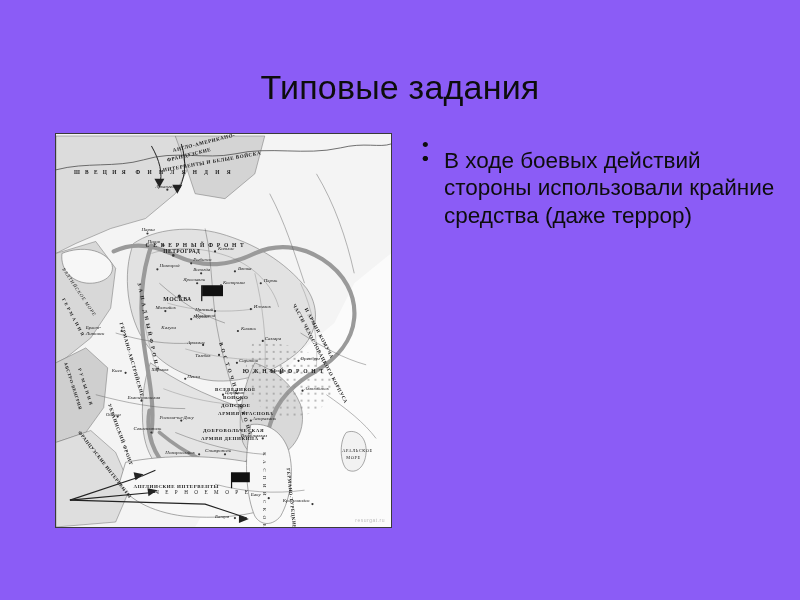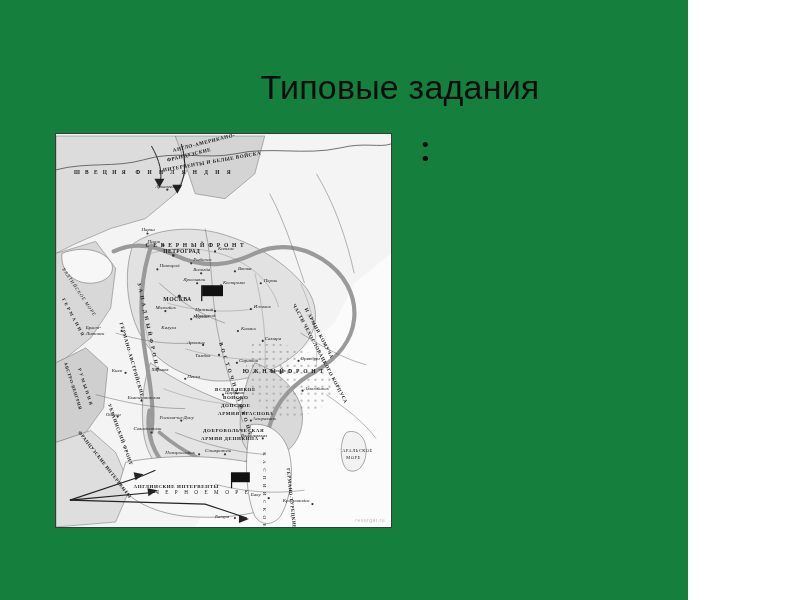--- a/index.html
+++ b/index.html
@@ -5,21 +5,21 @@
 <style>
   html,body{margin:0;padding:0;}
   body{
     width:800px;height:600px;
     background:#ffffff;
     font-family:"Liberation Sans", sans-serif;
     color:#000000;
     overflow:hidden;
     position:relative;
   }
-  .slide{position:relative;width:688px;height:600px;background:#15803d;}
+  .slide{position:relative;width:800px;height:600px;background:#8b5cf6;}
 
   
   .slide-title{
     position:absolute;
     left:0;top:46px;width:800px;
     text-align:center;
     font-size:34px;
     font-weight:400;
     letter-spacing:0.2px;
     color:#0d0d0d;
@@ -329,16 +329,17 @@
 
   <ul class="body-list">
     <li>
       <span class="bullet-dot">•</span>
     </li>
     <li>
       <span class="bullet-dot">•</span>
     </li>
     <li>
       <span class="bullet-dot">•</span>
+      <span>В ходе боевых действий стороны использовали крайние средства (даже террор)</span>
     </li>
   </ul>
 
 </div>
 
 </body></html>

